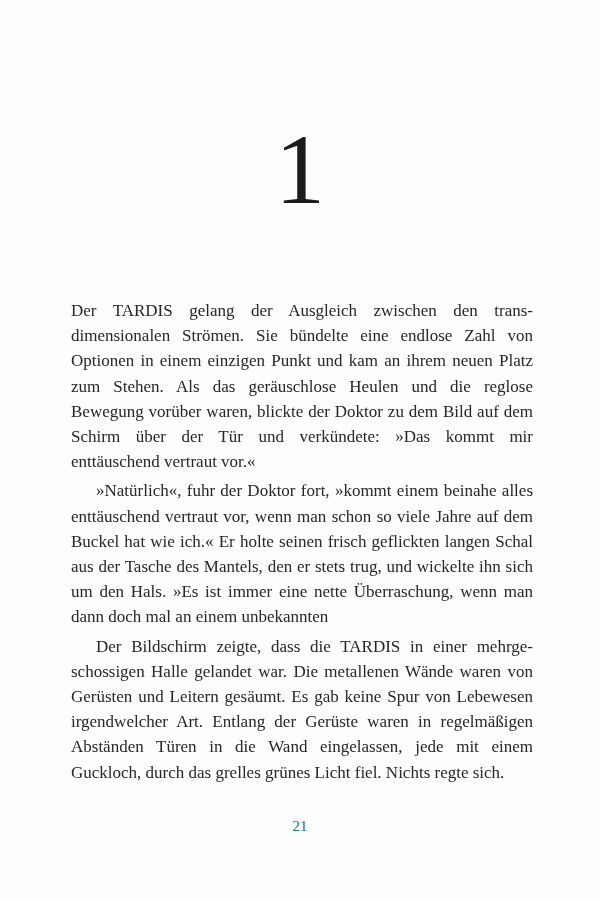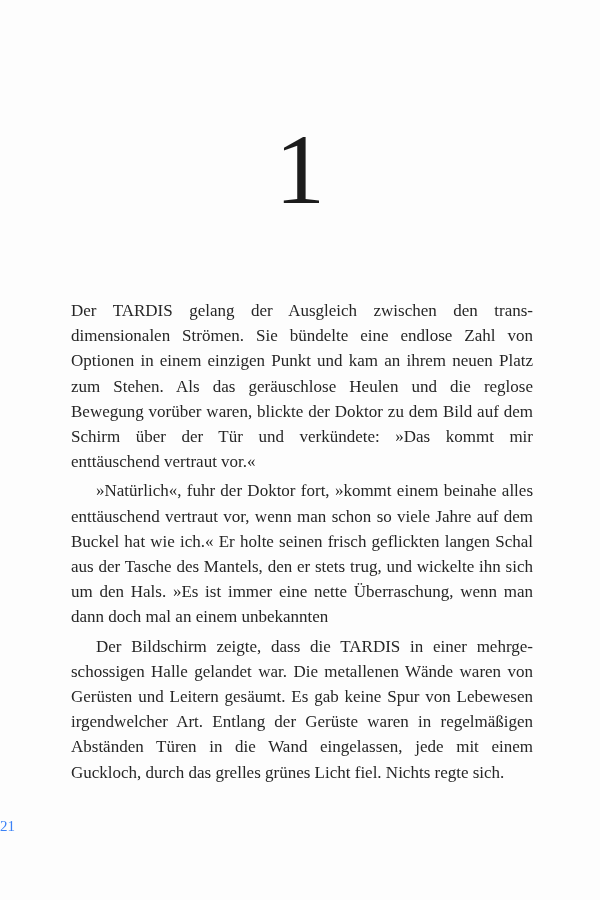--- a/index.html
+++ b/index.html
@@ -44,22 +44,23 @@
     -webkit-hyphens: manual;
   }
   .body-text p.indent {
     text-indent: 25px;
   }
   .page-number {
     position: absolute;
     top: 818px;
     left: 0;
     width: 100%;
+    text-align: center;
     font-size: 15px;
-    color: #3b82f6;
+    color: #0f766e;
   }
 </style>
 </head>
 <body>
 
 <div class="page">
 
   <div class="chapter-number">1</div>
 
   <div class="body-text">

